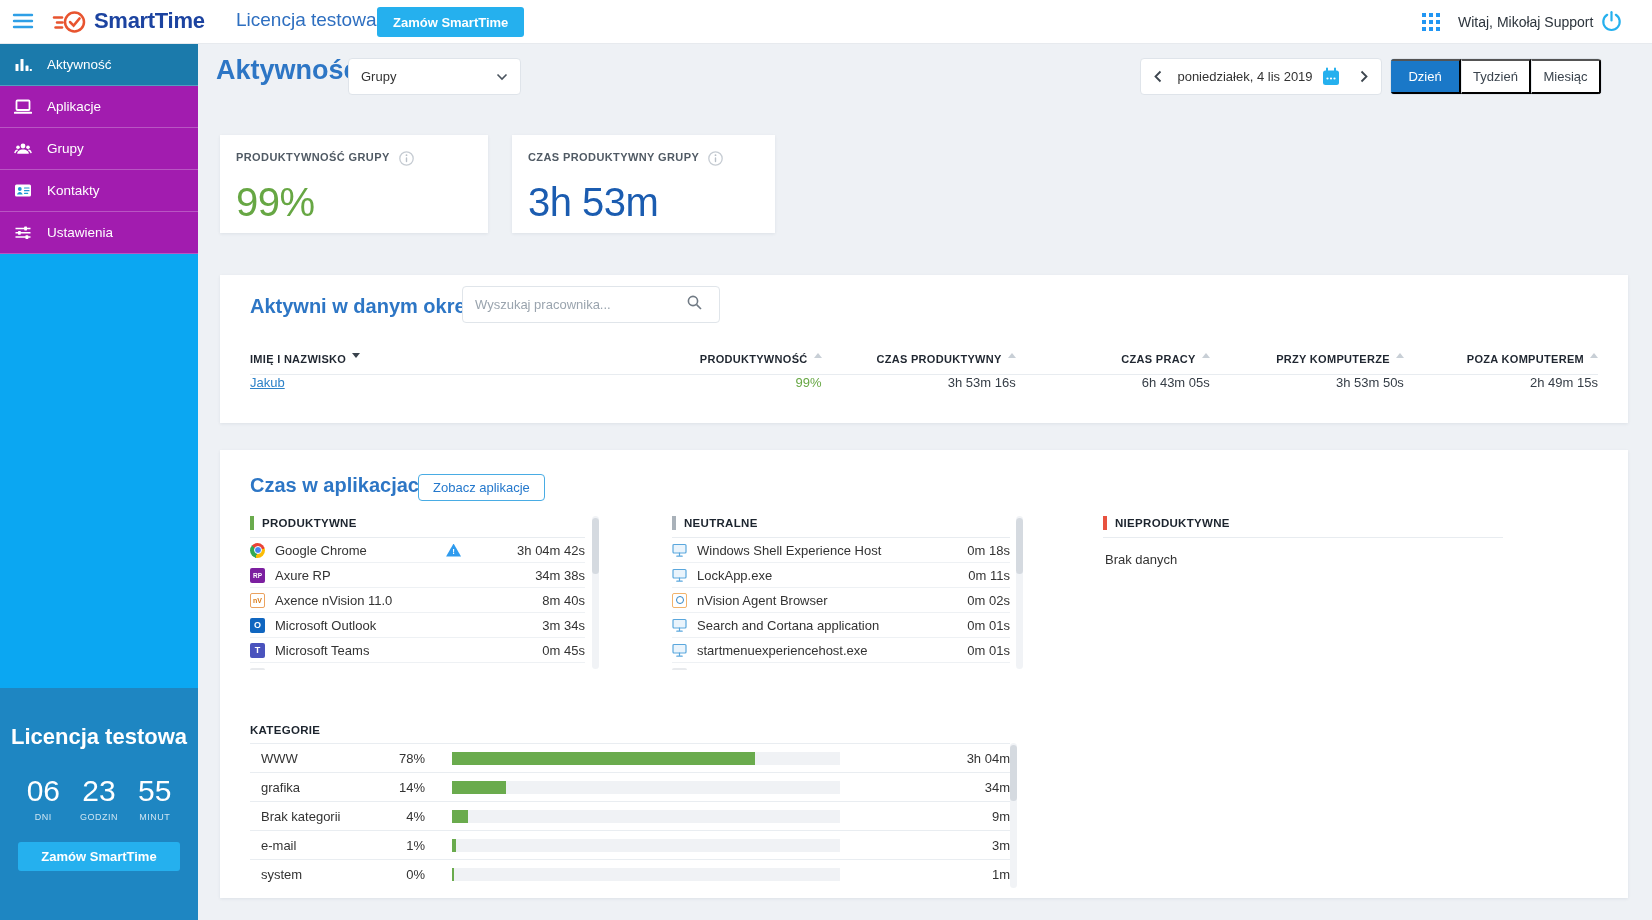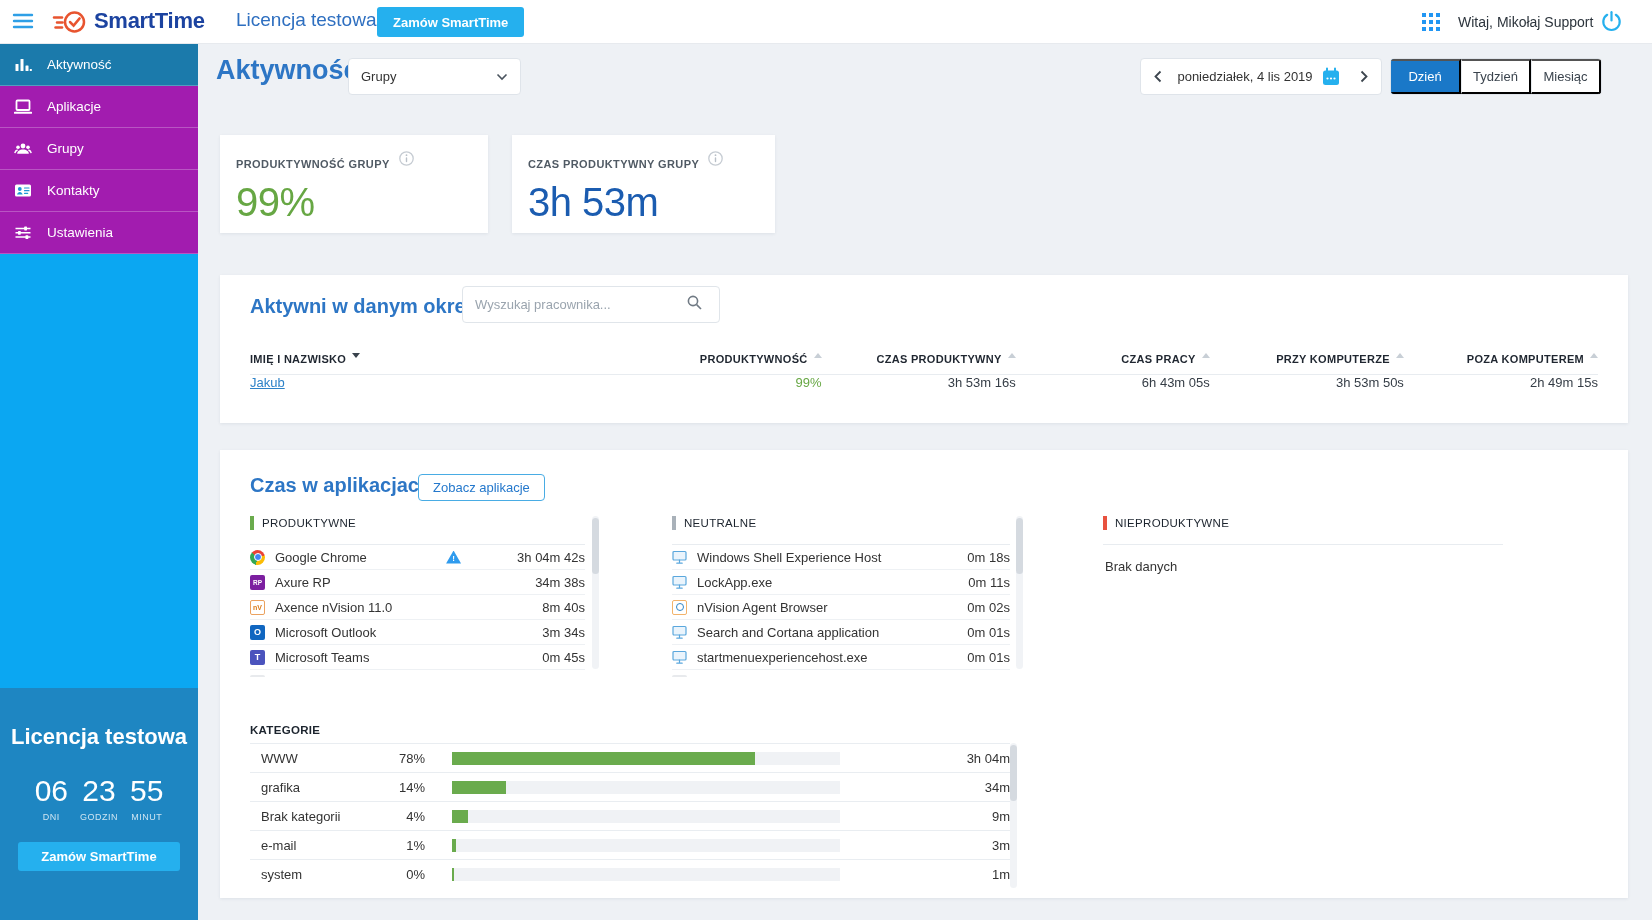--- a/index.html
+++ b/index.html
@@ -19,21 +19,21 @@
   .power{left:1600px;top:10px;cursor:pointer}
 
   
   .sidebar{position:absolute;top:44px;left:0;width:198px;bottom:0;background:#0ba7f2;display:flex;flex-direction:column}
   .nav-item{height:42px;flex:0 0 42px;display:flex;align-items:center;gap:14px;padding:0 13px;background:#a21caf;border-bottom:1px solid rgba(255,255,255,.25);color:#fff;font-size:13.5px;cursor:pointer}
   .nav-item.active{background:#1b7aab}
   .nav-ic{width:20px;display:flex;justify-content:center}
   .sidebar-fill{flex:1}
   .license-panel{height:232px;background:#1e86c2;color:#fff;text-align:center;padding-top:36px}
   .lic-title{font-size:22px;font-weight:bold}
-  .lic-counters{display:flex;justify-content:center;gap:12px;margin-top:24px}
+  .lic-counters{display:flex;justify-content:center;gap:20px;margin-top:24px}
   .lic-num{font-size:30px;font-weight:400}
   .lic-cap{font-size:9px;letter-spacing:.5px;color:rgba(255,255,255,.78);margin-top:4px}
   .lic-btn{margin-top:20px;background:#25b0ee;border:none;color:#fff;font-weight:bold;font-size:13px;padding:7px 23px;border-radius:3px;font-family:inherit;cursor:pointer}
 
   
   .main{position:absolute;left:198px;top:44px;right:0;bottom:0;background:#eef1f5}
   .page-title{position:absolute;left:18px;top:11px;font-size:27px;color:#2d76c5}
   .select{position:absolute;top:14px;height:37px;background:#fff;border:1px solid #dfe4ea;border-radius:4px;display:flex;align-items:center;font-size:13px;color:#333;cursor:pointer}
   .sel-group{left:150px;width:173px;padding:0 12px;justify-content:space-between}
   .sel-user{left:337px;width:196px}
@@ -44,21 +44,21 @@
   .dn-date{flex:1;font-size:13px;color:#333;text-align:center;cursor:pointer}
   .dn-cal{width:32px;display:flex;align-items:center;justify-content:center;cursor:pointer}
   .ranges{position:absolute;left:1192px;top:14px;height:37px;display:flex;border:1px solid #dfe4ea;border-radius:4px;overflow:hidden;background:#fff}
   .range-btn{width:70px;font-size:13px;color:#3a434d;display:flex;align-items:center;justify-content:center;border-left:1px solid #e7ebef;background:#fff;cursor:pointer;font-family:inherit}
   .range-btn:first-child{border-left:none}
   .range-btn.active{background:#1a78c8;color:#fff}
 
   .card{position:absolute;top:91px;height:98px;background:#fff;box-shadow:0 1px 3px rgba(30,50,80,.08);padding:16px}
   .card1{left:22px;width:268px}
   .card2{left:314px;width:263px}
-  .card-head{display:flex;align-items:flex-end;gap:9px}
+  .card-head{display:flex;align-items:flex-start;gap:9px}
   .card-label{font-size:11px;font-weight:bold;color:#505a64;letter-spacing:.4px}
   .card-value{font-size:40px;margin-top:10px;letter-spacing:-0.5px}
 
   .panel{position:absolute;left:22px;width:1408px;background:#fff;box-shadow:0 1px 3px rgba(30,50,80,.08)}
   .p1{top:231px;height:148px}
   .p2{top:406px;height:448px}
   .panel-title{position:absolute;left:30px;font-size:20px;color:#2d76c5}
 
   .search{position:absolute;left:242px;top:11px;width:258px;height:37px;border:1px solid #e0e5ea;border-radius:4px;display:flex;align-items:center;padding:0 16px 0 12px;background:#fff}
   .search input{border:none;outline:none;flex:1;font-size:13px;color:#333;font-family:inherit}
@@ -74,21 +74,21 @@
   .td{width:14.4%;text-align:right}
   .td.name{width:28%;text-align:left}
   .link{color:#2d82c8;text-decoration:underline;cursor:pointer}
   .green{color:#67a744}
 
   .see-apps{position:absolute;left:198px;top:24px;height:27px;padding:0 14px;border:1px solid #49ace4;border-radius:4px;background:#fff;color:#2478cc;font-size:13px;font-family:inherit;cursor:pointer}
   .appcol{position:absolute;top:66px}
   .col1{left:30px;width:335px}
   .col2{left:452px;width:338px}
   .col3{left:883px;width:400px}
-  .gh{display:flex;align-items:center;gap:8px;font-size:11.5px;font-weight:normal;color:#1c242e;letter-spacing:.3px;padding-bottom:14px;border-bottom:1px solid #e8ecf0}
+  .gh{display:flex;align-items:center;gap:8px;font-size:11.5px;font-weight:bold;color:#1c242e;letter-spacing:.3px;padding-bottom:7px;border-bottom:1px solid #e8ecf0}
   .gbar{width:4px;height:14px}
   .applist{overflow:hidden;height:132px}
   .app-row{height:25px;display:flex;align-items:center;gap:10px;border-bottom:1px solid #eef1f4;font-size:13px;color:#333}
   .app-row.partial{height:7px;border-bottom:none;overflow:hidden;align-items:flex-start;padding-top:5px}
   .app-name{white-space:nowrap}
   .app-name.grow{flex:1}
   .app-time{margin-left:auto;white-space:nowrap}
   .app-time.fixed{margin-left:0}
   .brak{font-size:13px;color:#333;margin-top:14px;padding-left:2px}
 

